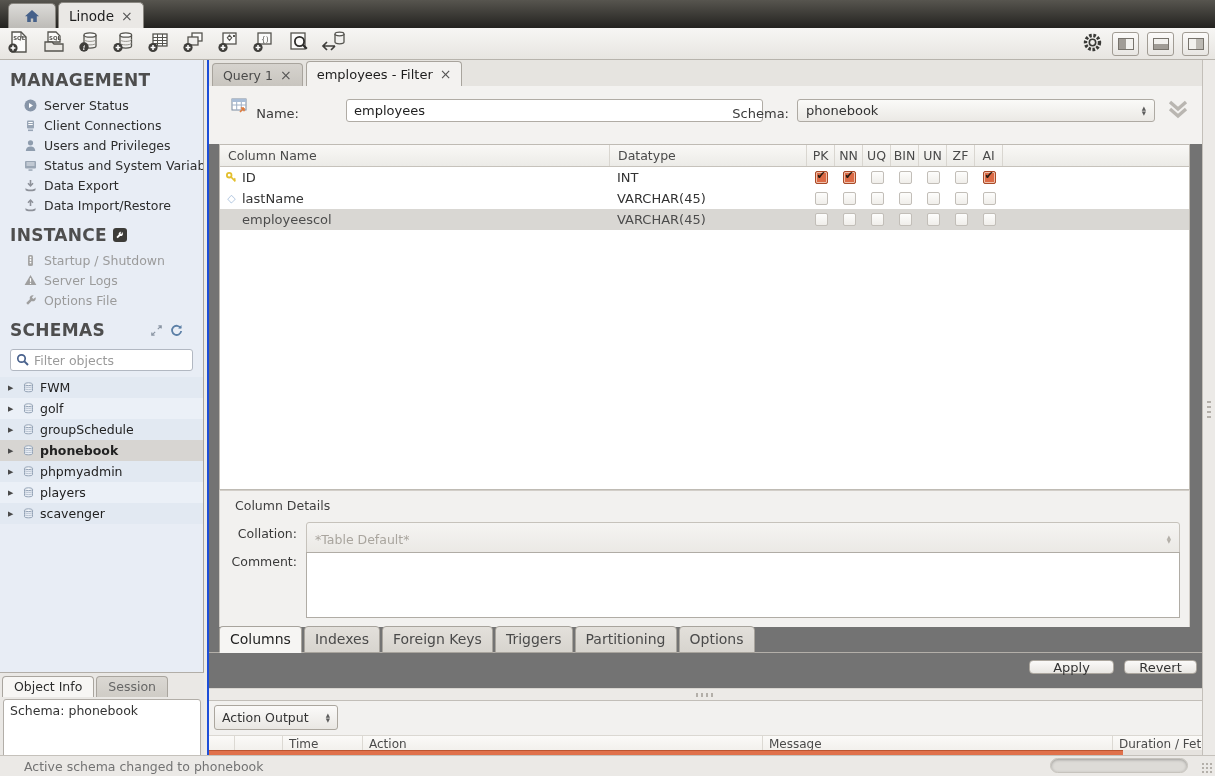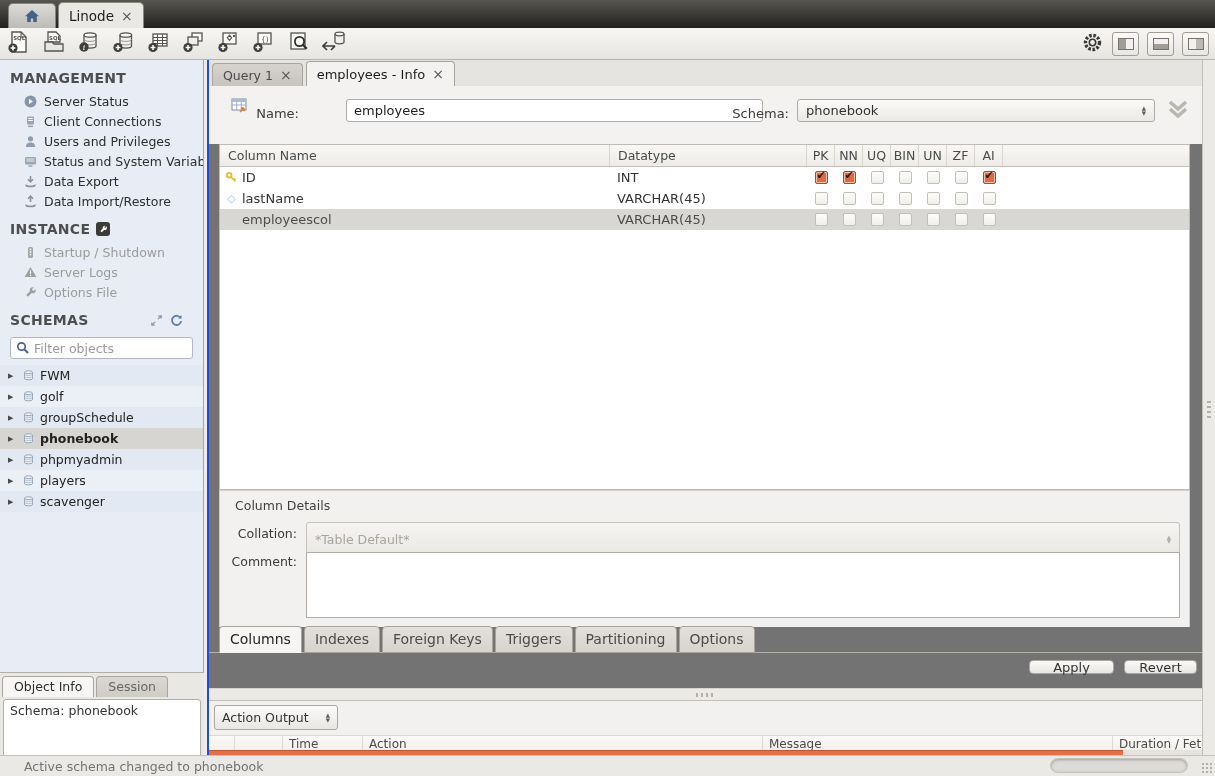--- a/index.html
+++ b/index.html
@@ -21,21 +21,21 @@
   .tb-right{position:absolute;right:6px;top:0;height:100%;display:flex;align-items:center;gap:8px}
   .toggle-btn{width:27px;height:24px;border:1px solid #a19c94;border-radius:3px;background:linear-gradient(#fcfbfa,#e8e6e2);
     display:flex;align-items:center;justify-content:center}
   .pane{width:16px;height:12px;border:1px solid #77736c;background:#f2f1ee;position:relative}
   .pane.left::before{content:"";position:absolute;left:0;top:0;bottom:0;width:7px;background:#a09c96}
   .pane.bottom::before{content:"";position:absolute;left:0;right:0;bottom:0;height:5px;background:#a09c96}
   .pane.right::before{content:"";position:absolute;right:0;top:0;bottom:0;width:7px;background:#bcb9b3}
 
   
   .sidebar{position:absolute;left:0;top:60px;bottom:21px;width:204px;background:#e8edf5;border-right:1px solid #a9a59e;overflow:hidden}
-  .sec-title{font-size:14px;font-weight:bold;color:#4e4e4e;letter-spacing:.3px;padding:10px 10px 5px;display:flex;align-items:center;gap:6px}
+  .sec-title{font-size:17px;font-weight:bold;color:#4e4e4e;letter-spacing:.3px;padding:10px 10px 5px;display:flex;align-items:center;gap:6px}
   .side-item{height:20px;display:flex;align-items:center;gap:7px;padding-left:24px;font-size:12.5px;color:#2d2d2d;white-space:nowrap}
   .side-item.dim{color:#9b9b9b}
   .icon13{width:13px;height:13px;flex:none;display:inline-flex}
   .sec-spacer{margin-left:auto;display:flex;gap:7px;padding-right:10px}
   .filter-box{margin:4px 10px 4px;height:22px;background:#fff;border:1px solid #b2b8c2;border-radius:3px;display:flex;align-items:center;padding:0 5px;gap:4px}
   .filter-box input{border:none;outline:none;flex:1;font-size:12.5px;color:#666;background:transparent;font-family:inherit}
   .filter-box input::placeholder{color:#9a9a9a}
   .schema-list{margin-top:6px}
   .schema-row{height:21px;display:flex;align-items:center;gap:5px;padding-left:8px;font-size:12.5px;color:#222}
   .schema-row:nth-child(odd){background:#e2e9f2}
@@ -475,21 +475,21 @@
   </div>
 
   <div class="main">
 
     <div class="etabs">
       <div class="etab">
         <span>Query 1</span>
         <span class="close-x">×</span>
       </div>
       <div class="etab active">
-        <span>employees - Info</span>
+        <span>employees - Filter</span>
         <span class="close-x">×</span>
       </div>
     </div>
 
     <div class="formrow">
       <span class="icon13" style="position:absolute;left:22px;top:12px;width:17px;height:15px">
         <svg width="17" height="15">
             <rect x="1" y="1" width="14" height="11" fill="#fff" stroke="#7c8ba0"></rect>
             <rect x="1" y="1" width="14" height="3" fill="#a9bdd6"></rect>
             <path d="M1 7h14M5.7 4v8M10.3 4v8" stroke="#9fb0c6"></path>

